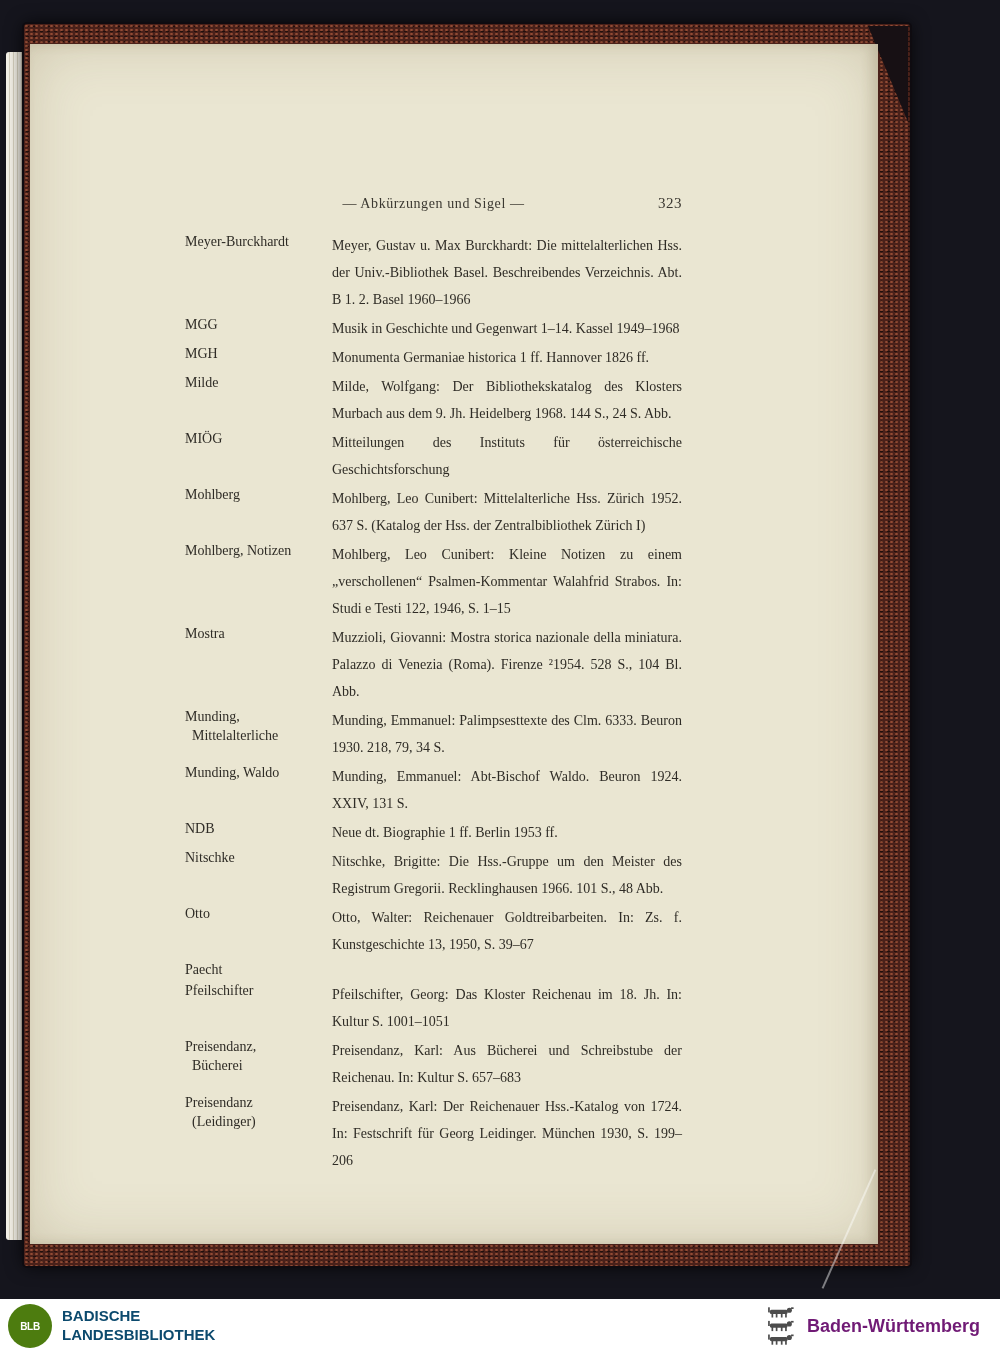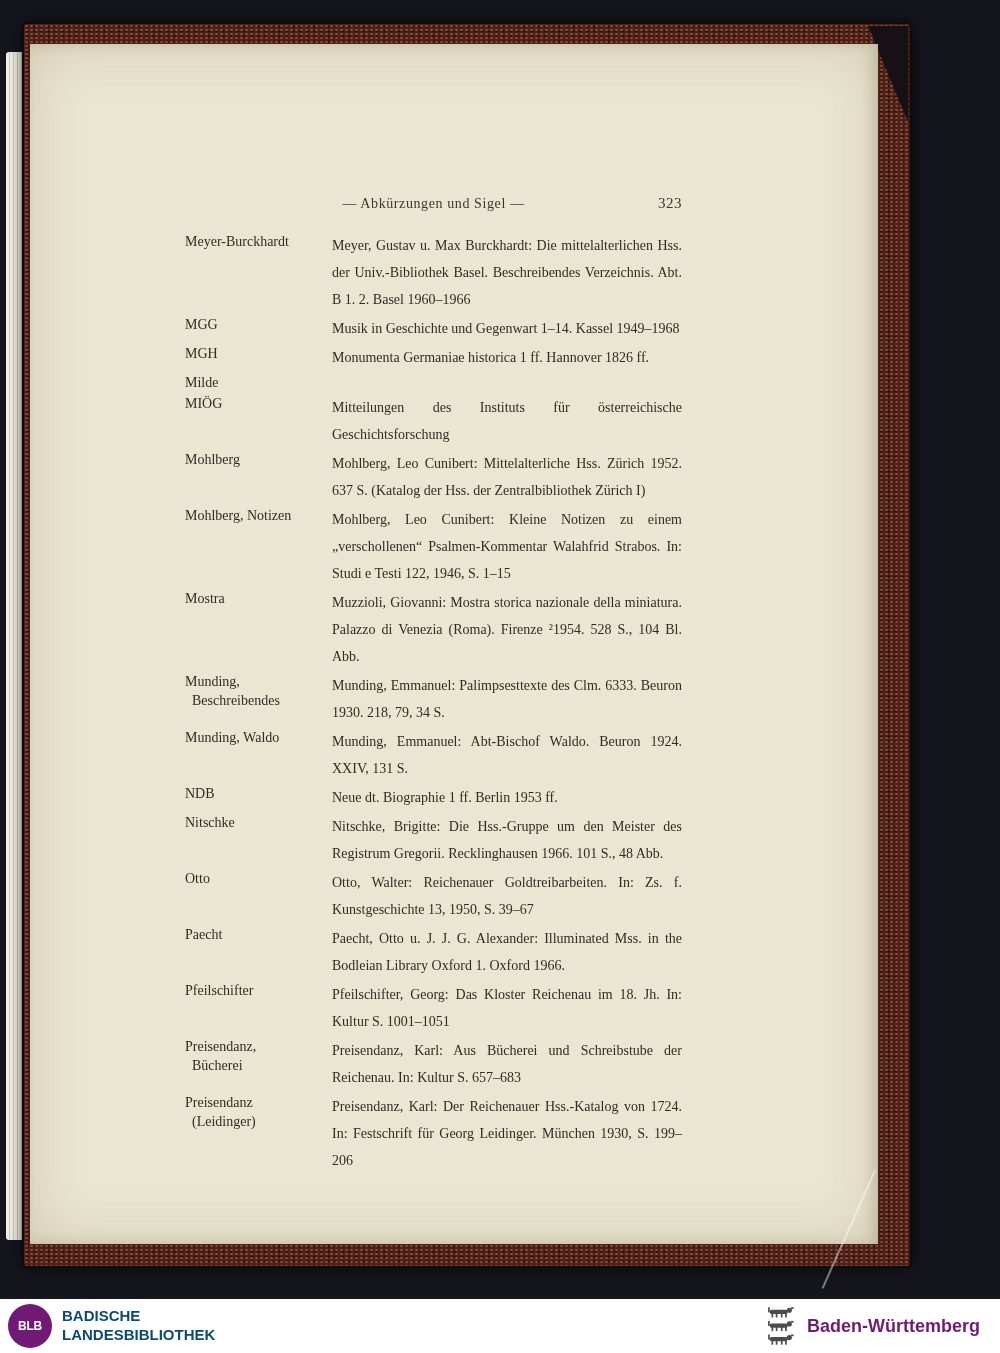--- a/index.html
+++ b/index.html
@@ -37,22 +37,22 @@
   .entry{display:flex;margin-bottom:2px;}
   .term{flex:none;width:147px;padding-right:8px;box-sizing:border-box;white-space:pre-wrap;
     font-size:14px;line-height:19px;color:#2f2c26;}
   .def{width:350px;text-align:justify;font-size:14px;line-height:27px;color:#2f2c26;}
 
   
   .footer{position:absolute;left:0;bottom:0;width:1000px;height:54px;background:#ffffff;
     display:flex;align-items:center;justify-content:space-between;box-sizing:border-box;
     padding:0 20px 0 8px;font-family:"Liberation Sans","DejaVu Sans",sans-serif;}
   .footer-left{display:flex;align-items:center;}
-  .blb-badge{width:44px;height:44px;border-radius:50%;background:#701a75;color:#fff;
-    display:flex;align-items:center;justify-content:center;font-weight:700;font-size:12px;
+  .blb-badge{width:44px;height:44px;border-radius:50%;background:#4d7c0f;color:#fff;
+    display:flex;align-items:center;justify-content:center;font-weight:700;font-size:10px;
     letter-spacing:-.3px;}
   .library-name{margin-left:10px;font-weight:700;font-size:15px;line-height:1.25;color:#0c4a6e;}
   .footer-right{display:flex;align-items:center;gap:10px;font-weight:700;font-size:18px;color:#701a75;}
   .coat{display:block;}
 </style>
 </head>
 <body>
 
 <div class="canvas">
 
@@ -77,61 +77,61 @@
         <div class="entry">
           <div class="term">MGG</div>
           <div class="def">Musik in Geschichte und Gegenwart 1–14. Kassel 1949–1968</div>
         </div>
         <div class="entry">
           <div class="term">MGH</div>
           <div class="def">Monumenta Germaniae historica 1 ff. Hannover 1826 ff.</div>
         </div>
         <div class="entry">
           <div class="term">Milde</div>
+          <div class="def">Milde, Wolfgang: Der Bibliothekskatalog des Klosters Murbach aus dem 9. Jh. Heidelberg 1968. 144 S., 24 S. Abb.</div>
         </div>
         <div class="entry">
           <div class="term">MIÖG</div>
           <div class="def">Mitteilungen des Instituts für österreichische Geschichtsforschung</div>
         </div>
         <div class="entry">
           <div class="term">Mohlberg</div>
           <div class="def">Mohlberg, Leo Cunibert: Mittelalterliche Hss. Zürich 1952. 637 S. (Katalog der Hss. der Zentralbibliothek Zürich I)</div>
         </div>
         <div class="entry">
           <div class="term">Mohlberg, Notizen</div>
           <div class="def">Mohlberg, Leo Cunibert: Kleine Notizen zu einem „verschollenen“ Psalmen-Kommentar Walahfrid Strabos. In: Studi e Testi 122, 1946, S. 1–15</div>
         </div>
         <div class="entry">
           <div class="term">Mostra</div>
           <div class="def">Muzzioli, Giovanni: Mostra storica nazionale della miniatura. Palazzo di Venezia (Roma). Firenze ²1954. 528 S., 104 Bl. Abb.</div>
         </div>
         <div class="entry">
           <div class="term">Munding,
-  Beschreibendes</div>
+  Mittelalterliche</div>
           <div class="def">Munding, Emmanuel: Palimpsesttexte des Clm. 6333. Beuron 1930. 218, 79, 34 S.</div>
         </div>
         <div class="entry">
           <div class="term">Munding, Waldo</div>
           <div class="def">Munding, Emmanuel: Abt-Bischof Waldo. Beuron 1924. XXIV, 131 S.</div>
         </div>
         <div class="entry">
           <div class="term">NDB</div>
           <div class="def">Neue dt. Biographie 1 ff. Berlin 1953 ff.</div>
         </div>
         <div class="entry">
           <div class="term">Nitschke</div>
           <div class="def">Nitschke, Brigitte: Die Hss.-Gruppe um den Meister des Registrum Gregorii. Recklinghausen 1966. 101 S., 48 Abb.</div>
         </div>
         <div class="entry">
           <div class="term">Otto</div>
           <div class="def">Otto, Walter: Reichenauer Goldtreibarbeiten. In: Zs. f. Kunstgeschichte 13, 1950, S. 39–67</div>
         </div>
         <div class="entry">
           <div class="term">Paecht</div>
-          <div class="def">Paecht, Otto u. J. J. G. Alexander: Illuminated Mss. in the Bodleian Library Oxford 1. Oxford 1966.</div>
         </div>
         <div class="entry">
           <div class="term">Pfeilschifter</div>
           <div class="def">Pfeilschifter, Georg: Das Kloster Reichenau im 18. Jh. In: Kultur S. 1001–1051</div>
         </div>
         <div class="entry">
           <div class="term">Preisendanz,
   Bücherei</div>
           <div class="def">Preisendanz, Karl: Aus Bücherei und Schreibstube der Reichenau. In: Kultur S. 657–683</div>
         </div>

